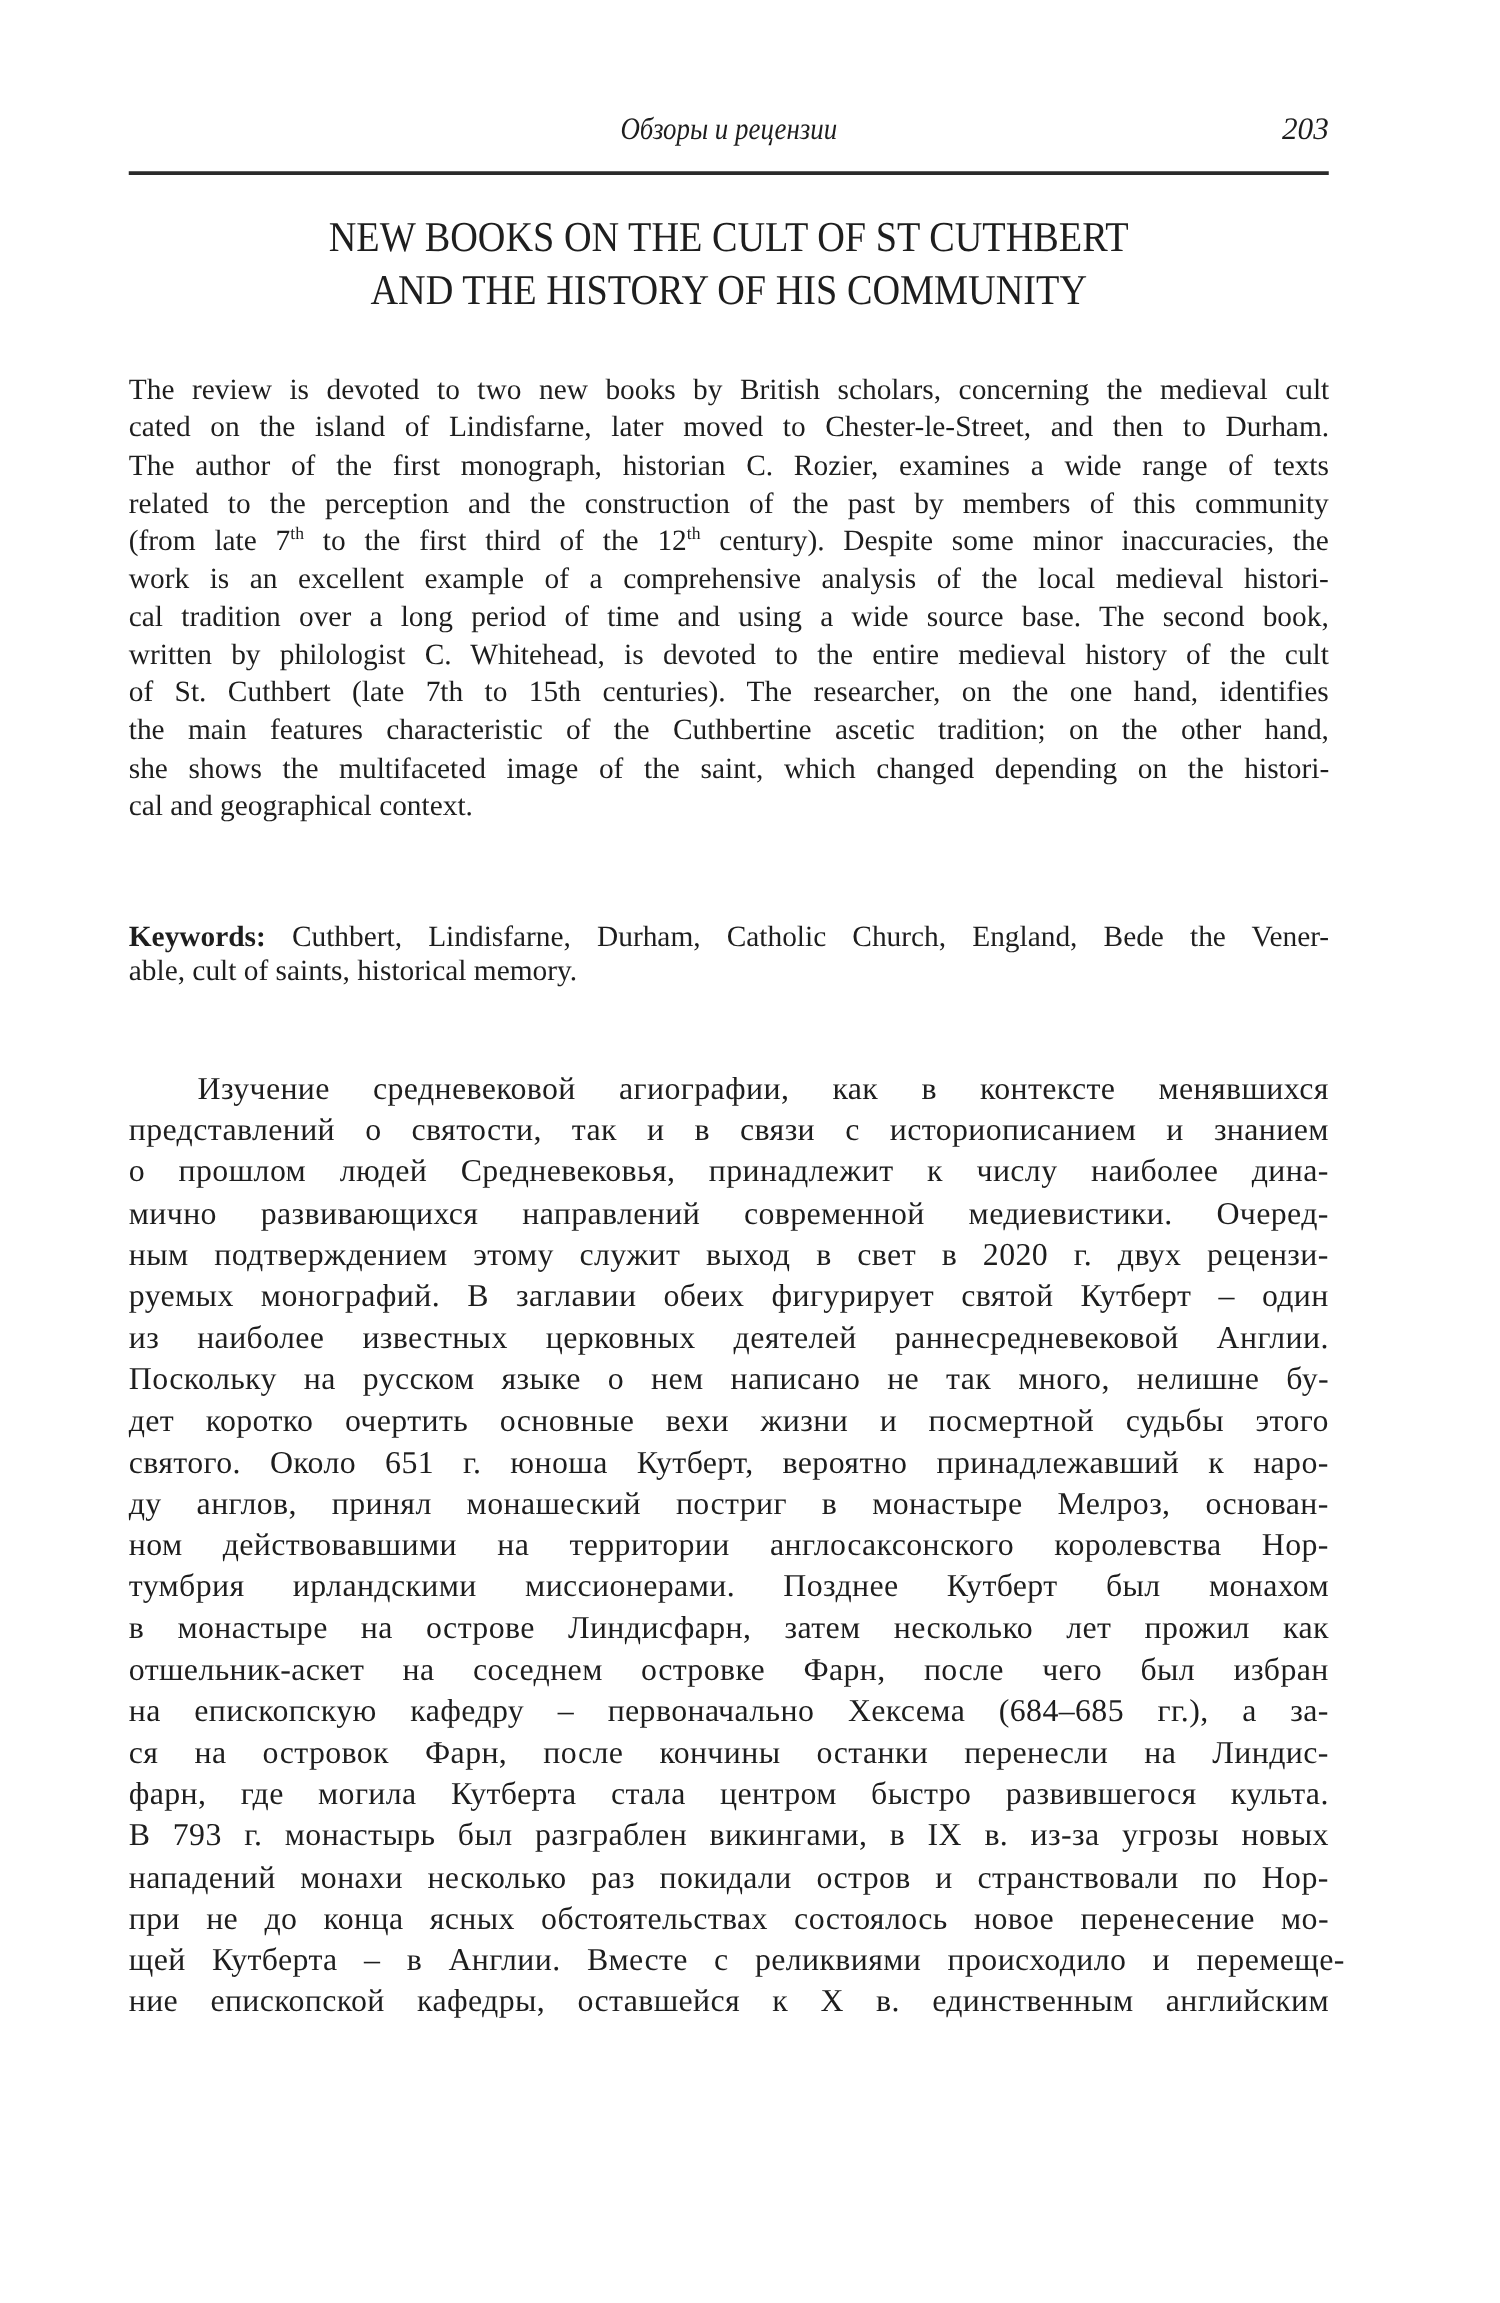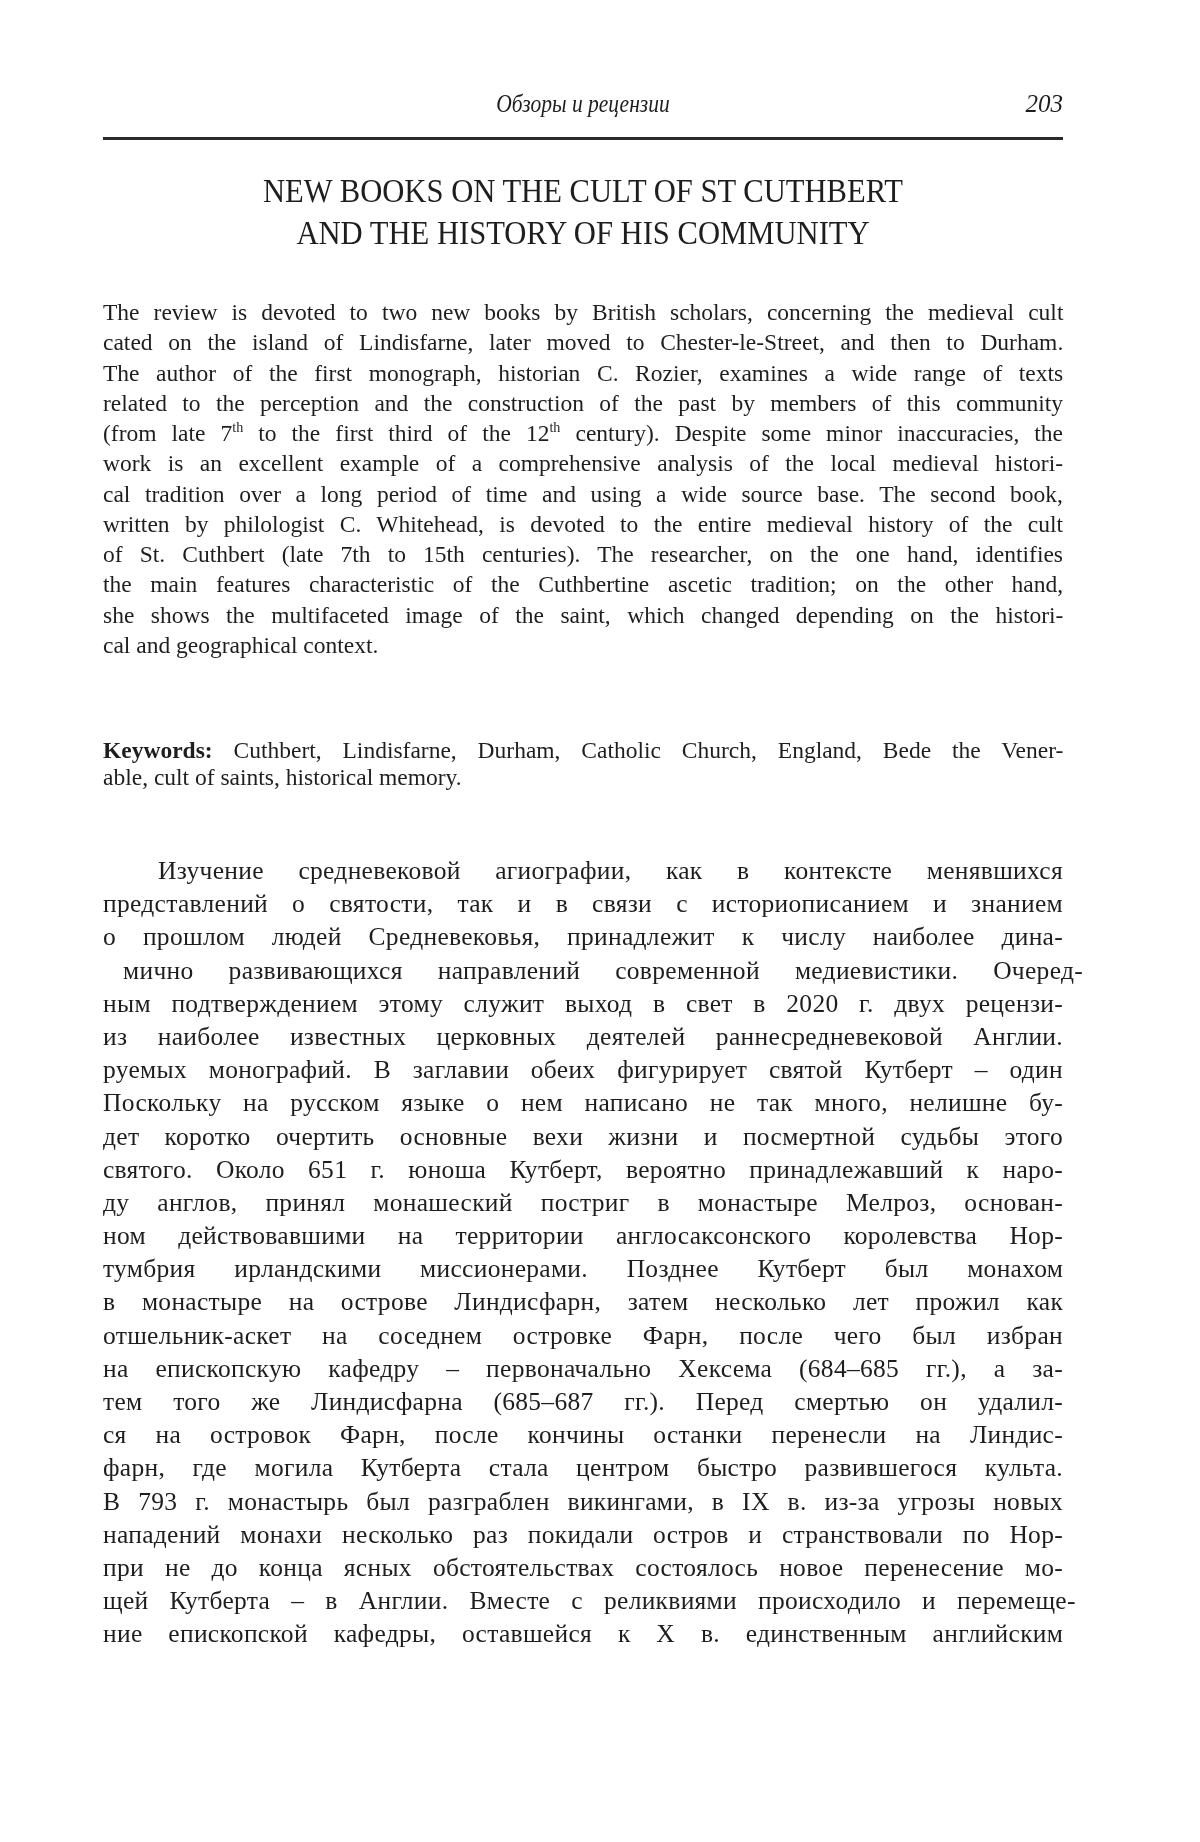--- a/index.html
+++ b/index.html
@@ -56,34 +56,33 @@
 
   <div class="keywords">
     <span class="kline" style="display: block; white-space: nowrap; word-spacing: 15px;"><span class="kw-label">Keywords:</span><span> Cuthbert, Lindisfarne, Durham, Catholic Church, England, Bede the Vener-</span></span>
     <span class="kline last">able, cult of saints, historical memory.</span>
   </div>
 
   <div class="body-text">
     <span class="line indent" style="display: block; white-space: nowrap; word-spacing: 27.83px;">Изучение средневековой агиографии, как в контексте менявшихся</span>
     <span class="line" style="display: block; white-space: nowrap; word-spacing: 17.4px;">представлений о святости, так и в связи с историописанием и знанием</span>
     <span class="line" style="display: block; white-space: nowrap; word-spacing: 20.13px;">о прошлом людей Средневековья, принадлежит к числу наиболее дина-</span>
-    <span class="line" style="display: block; white-space: nowrap; word-spacing: 28.4px; margin-left: 20px;">мично развивающихся направлений современной медиевистики. Очеред-</span>
+    <span class="line" style="display: block; white-space: nowrap; word-spacing: 28.4px;">мично развивающихся направлений современной медиевистики. Очеред-</span>
     <span class="line" style="display: block; white-space: nowrap; word-spacing: 13.91px;">ным подтверждением этому служит выход в свет в 2020 г. двух рецензи-</span>
+    <span class="line" style="display: block; white-space: nowrap; word-spacing: 15px;">руемых монографий. В заглавии обеих фигурирует святой Кутберт – один</span>
     <span class="line" style="display: block; white-space: nowrap; word-spacing: 23.67px;">из наиболее известных церковных деятелей раннесредневековой Англии.</span>
-    <span class="line" style="display: block; white-space: nowrap; word-spacing: 15px;">руемых монографий. В заглавии обеих фигурирует святой Кутберт – один</span>
     <span class="line" style="display: block; white-space: nowrap; word-spacing: 14.91px;">Поскольку на русском языке о нем написано не так много, нелишне бу-</span>
     <span class="line" style="display: block; white-space: nowrap; word-spacing: 18.56px;">дет коротко очертить основные вехи жизни и посмертной судьбы этого</span>
     <span class="line" style="display: block; white-space: nowrap; word-spacing: 16.56px;">святого. Около 651 г. юноша Кутберт, вероятно принадлежавший к наро-</span>
     <span class="line" style="display: block; white-space: nowrap; word-spacing: 21.25px;">ду англов, принял монашеский постриг в монастыре Мелроз, основан-</span>
     <span class="line" style="display: block; white-space: nowrap; word-spacing: 25.5px;">ном действовавшими на территории англосаксонского королевства Нор-</span>
     <span class="line" style="display: block; white-space: nowrap; word-spacing: 32px;">тумбрия ирландскими миссионерами. Позднее Кутберт был монахом</span>
     <span class="line" style="display: block; white-space: nowrap; word-spacing: 19.89px;">в монастыре на острове Линдисфарн, затем несколько лет прожил как</span>
     <span class="line" style="display: block; white-space: nowrap; word-spacing: 24px;">отшельник-аскет на соседнем островке Фарн, после чего был избран</span>
     <span class="line" style="display: block; white-space: nowrap; word-spacing: 20.22px;">на епископскую кафедру – первоначально Хексема (684–685 гг.), а за-</span>
-    <span class="line" style="display: block; white-space: nowrap; word-spacing: 24px;">тем того же Линдисфарна (685–687 гг.). Перед смертью он удалил-</span>
     <span class="line" style="display: block; white-space: nowrap; word-spacing: 22.22px;">ся на островок Фарн, после кончины останки перенесли на Линдис-</span>
     <span class="line" style="display: block; white-space: nowrap; word-spacing: 20.75px;">фарн, где могила Кутберта стала центром быстро развившегося культа.</span>
     <span class="line" style="display: block; white-space: nowrap; word-spacing: 11.25px;">В 793 г. монастырь был разграблен викингами, в IX в. из-за угрозы новых</span>
     <span class="line" style="display: block; white-space: nowrap; word-spacing: 13px;">нападений монахи несколько раз покидали остров и странствовали по Нор-</span>
     <span class="line" style="display: block; white-space: nowrap; word-spacing: 14.33px;">при не до конца ясных обстоятельствах состоялось новое перенесение мо-</span>
     <span class="line" style="display: block; white-space: nowrap; word-spacing: 14.4px;">щей Кутберта – в Англии. Вместе с реликвиями происходило и перемеще-</span>
     <span class="line" style="display: block; white-space: nowrap; word-spacing: 19.13px;">ние епископской кафедры, оставшейся к X в. единственным английским</span>
   </div>
 
 </div>

